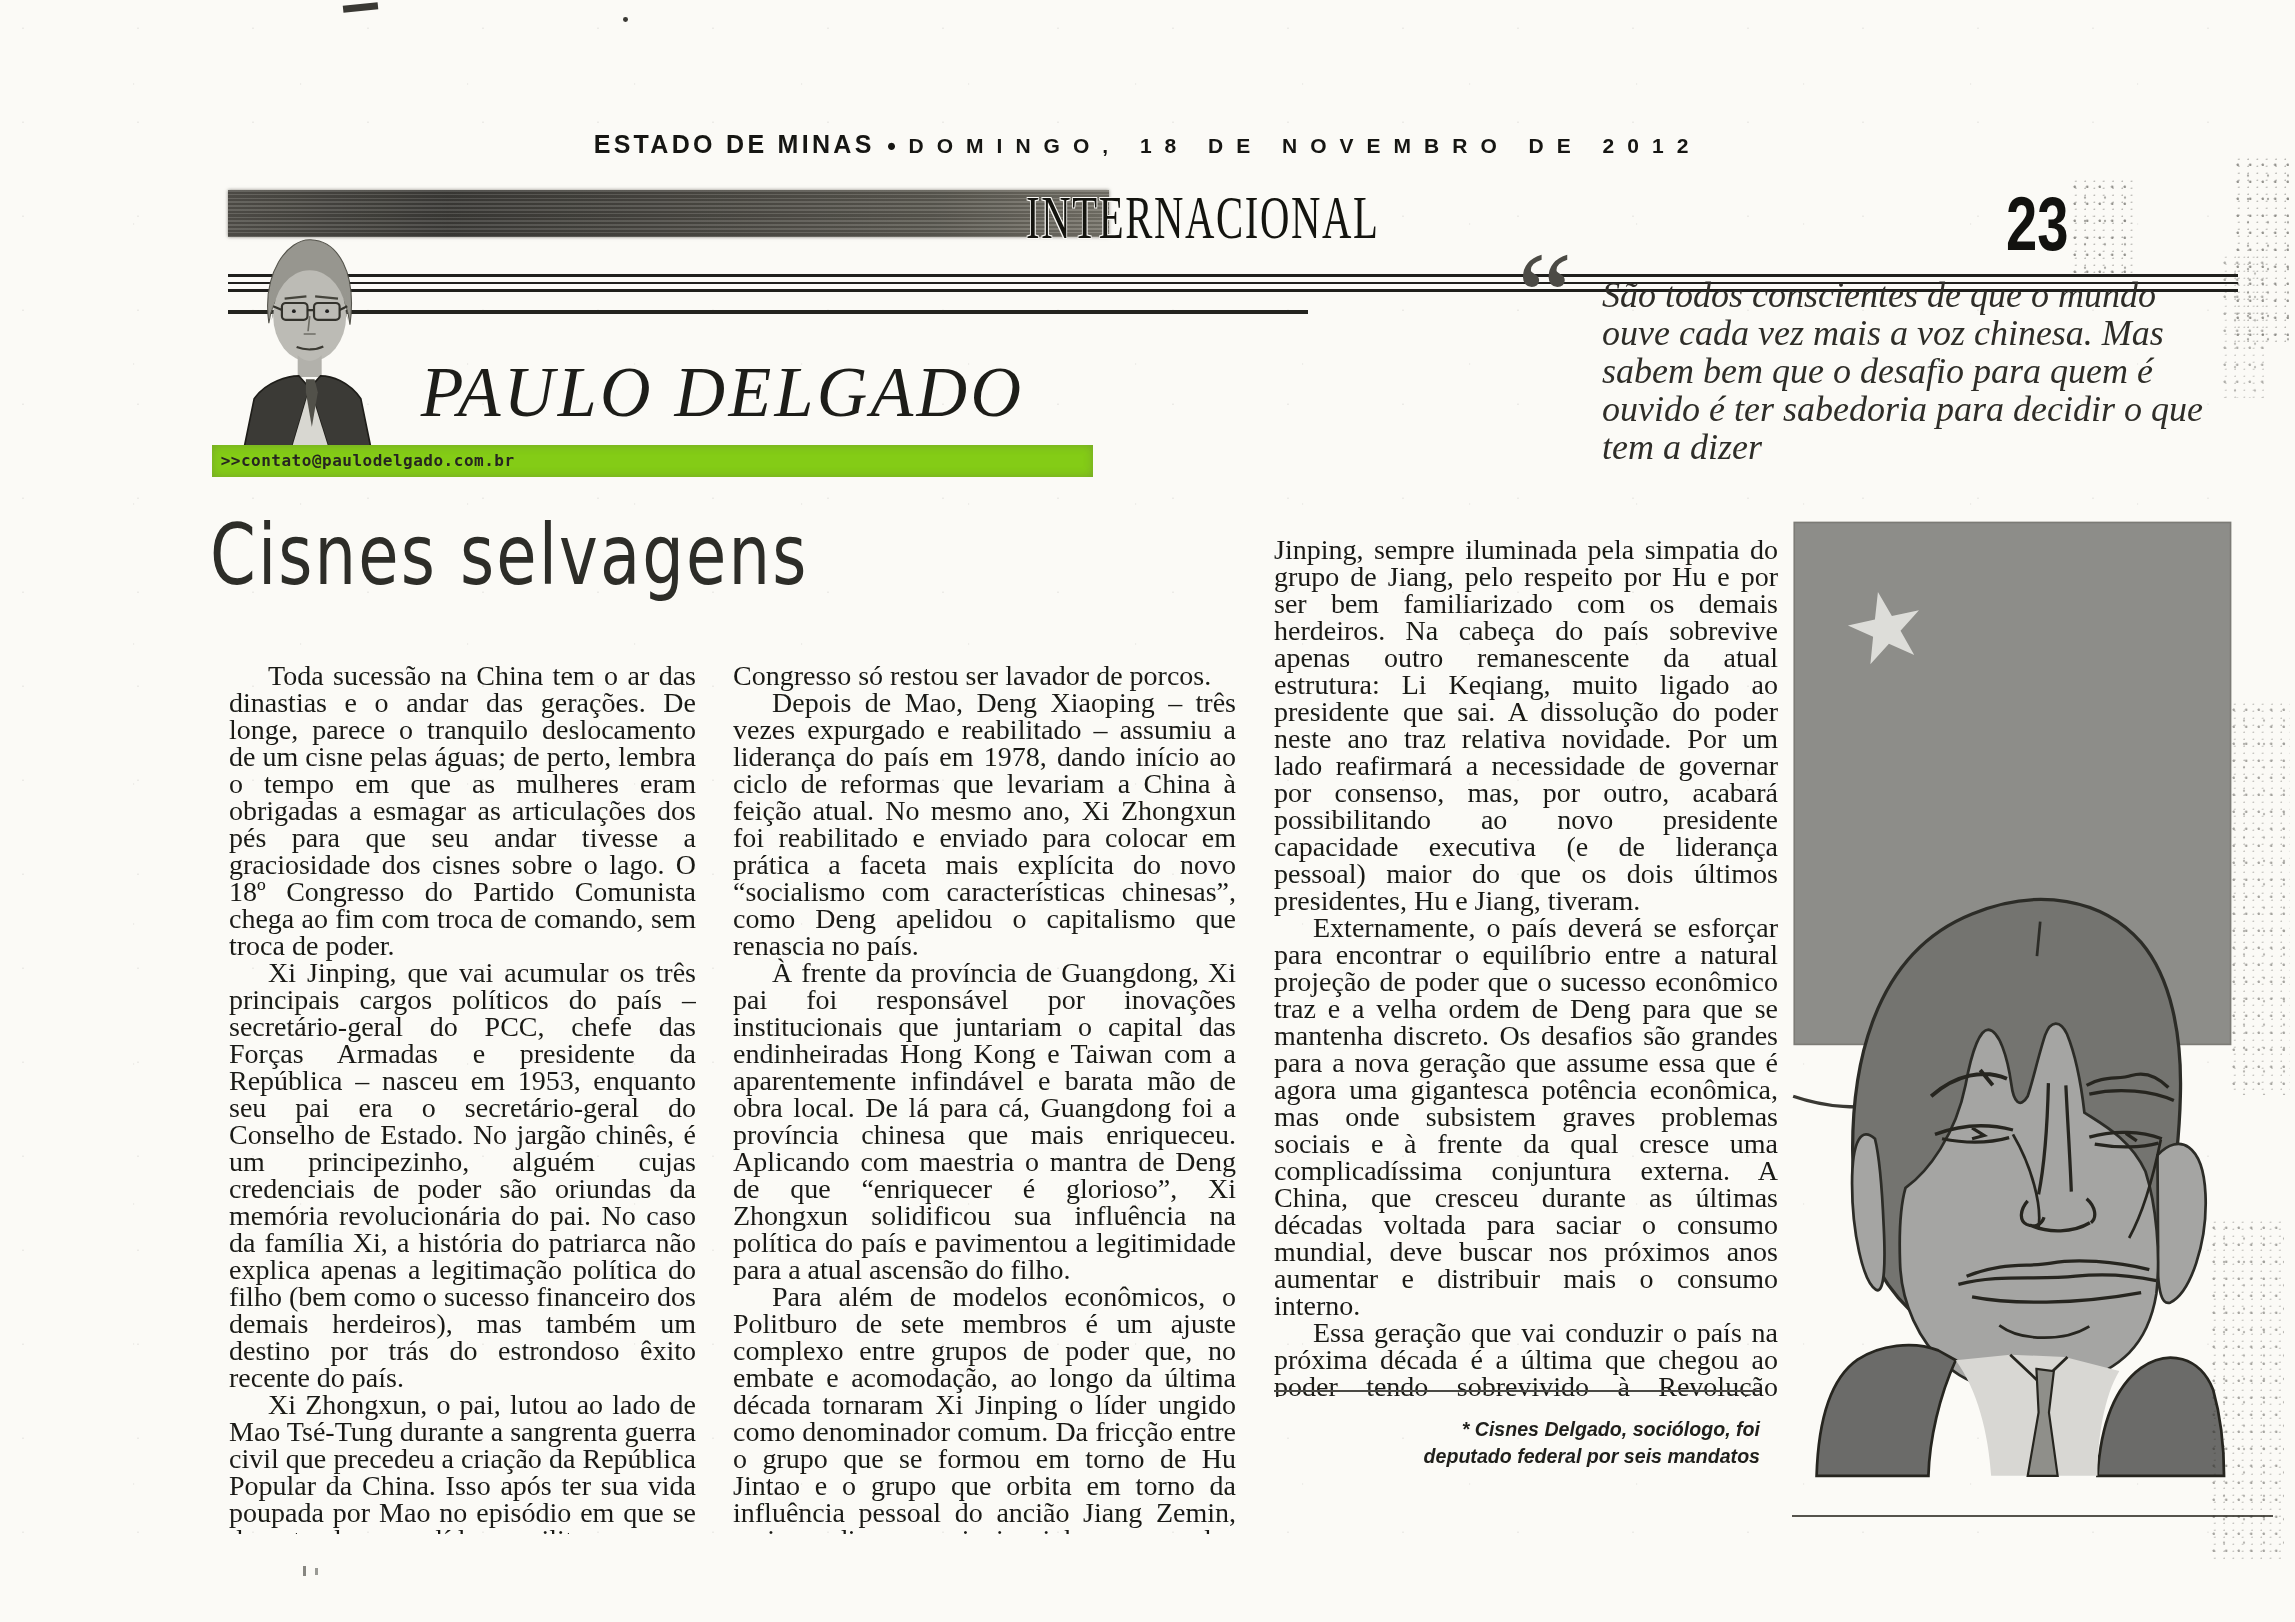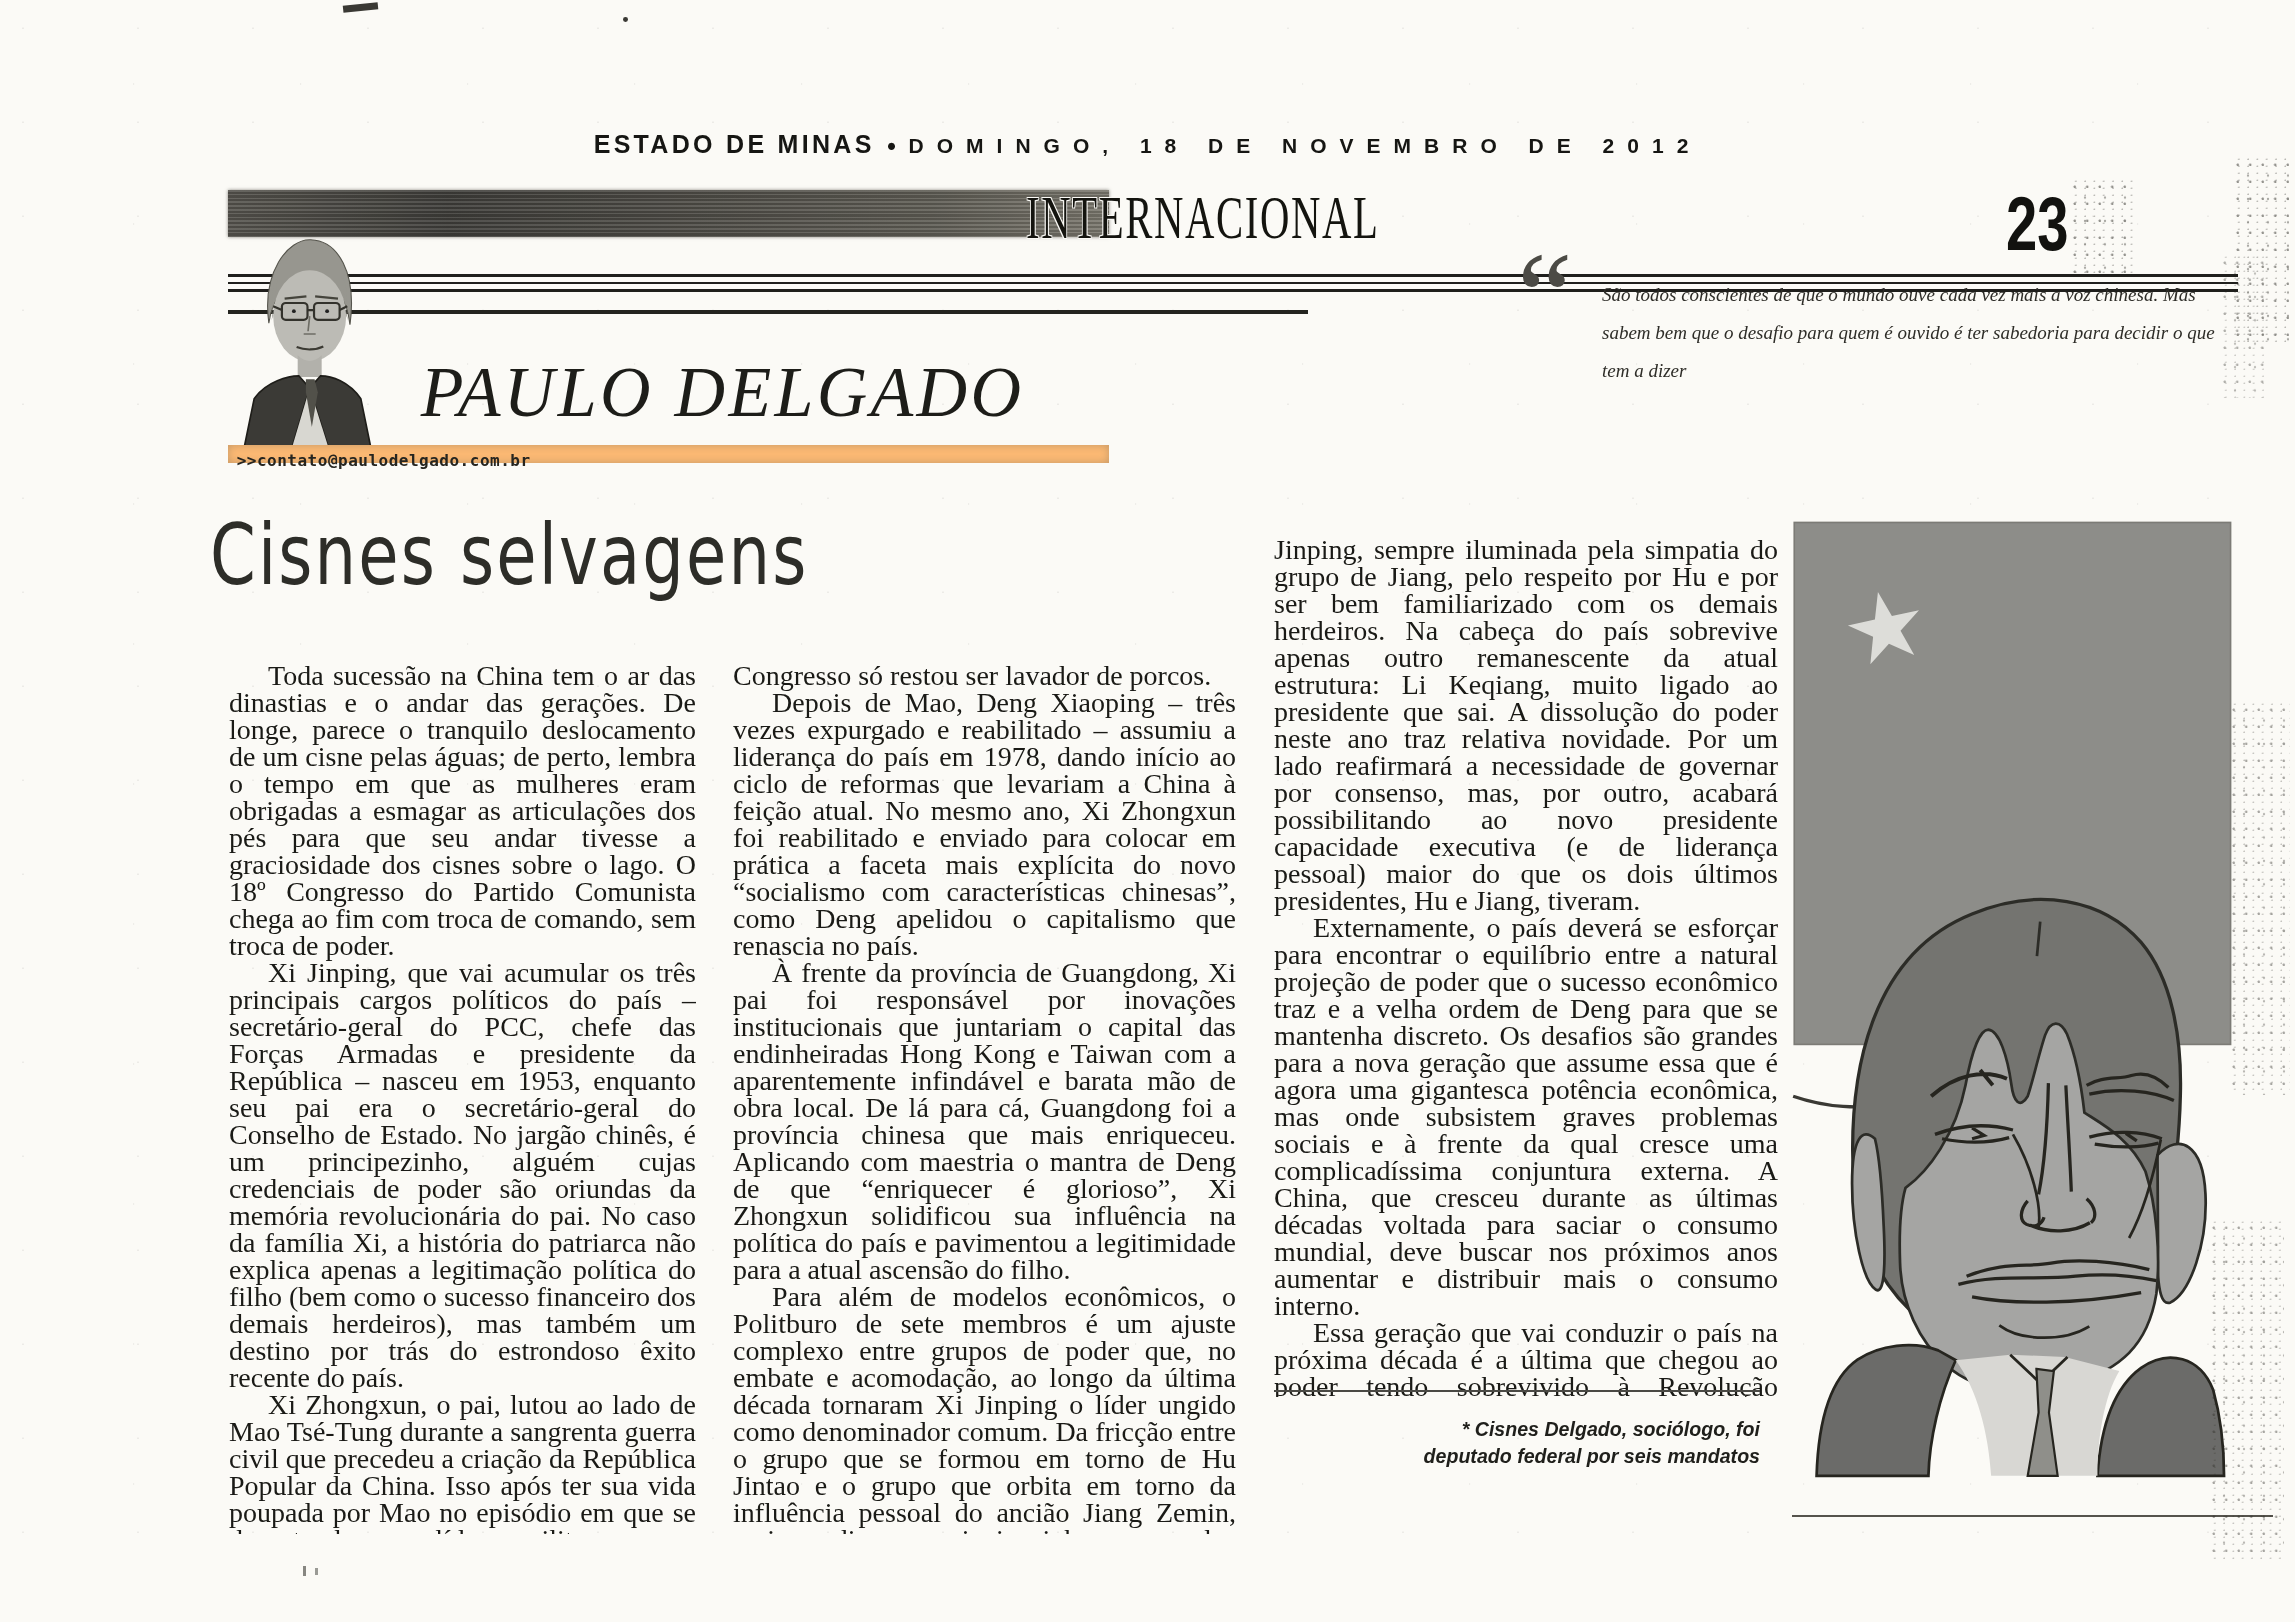--- a/index.html
+++ b/index.html
@@ -27,28 +27,28 @@
     text-shadow:1.1px 1.1px 0 #fbfaf6,-1.1px -1.1px 0 #fbfaf6,1.1px -1.1px 0 #fbfaf6,-1.1px 1.1px 0 #fbfaf6;z-index:3;}
   .rule{left:228px;width:2010px;background:#1f1f1c;}
   .rule.r1{top:274px;height:3.3px;}
   .rule.r2{top:282px;height:2.2px;}
   .rule.r3{top:289px;height:2.7px;}
   .page-num{left:2006px;top:181px;font-family:"Liberation Sans",sans-serif;font-weight:700;
     font-size:72px;color:#12120f;transform:scale(.78,1.05);transform-origin:left top;z-index:4;}
 
   
   .quote-mark{left:1517px;top:234px;font-size:125px;color:#4c4b45;font-family:"Liberation Serif",serif;line-height:1;}
-  .quote-text{left:1602px;top:276px;width:616px;font-style:italic;font-size:19px;line-height:38px;color:#2e2d28;}
+  .quote-text{left:1602px;top:276px;width:616px;font-style:italic;font-size:36px;line-height:38px;color:#2e2d28;}
 
   
   .byline-rule{left:228px;top:310px;width:1080px;height:3.8px;background:#24241f;}
   .columnist-name{left:382px;top:350px;width:681px;text-align:center;font-style:italic;
     font-size:70px;letter-spacing:3.3px;color:#1d1d19;transform:scaleY(1.04);transform-origin:left top;white-space:nowrap;z-index:2;}
   .portrait{left:228px;top:233px;width:159px;height:214px;z-index:2;}
-  .contact-bar{left:228px;top:445px;width:881px;height:18px;background:#fdba74;z-index:3;
+  .contact-bar{left:212px;top:445px;width:881px;height:32px;background:#84cc16;z-index:3;
     box-shadow:inset 0 0 9.8px rgba(90,88,80,.35);}
   .contact-email{font-family:"DejaVu Sans Mono",monospace;font-weight:700;font-size:16px;
     line-height:32px;padding-left:8.7px;letter-spacing:0.5px;color:#262520;}
 
   
   .article-title{left:210px;top:507px;font-family:"DejaVu Sans",sans-serif;font-weight:400;
     font-size:83px;letter-spacing:2.7px;color:#2d2d28;transform:scaleX(.79);transform-origin:left top;white-space:nowrap;}
   .col{font-size:28px;line-height:27px;text-align:justify;color:#1a1a16;overflow:hidden;}
   .col p{margin:0;text-indent:39px;}
   .col p.cont{text-indent:0;}

